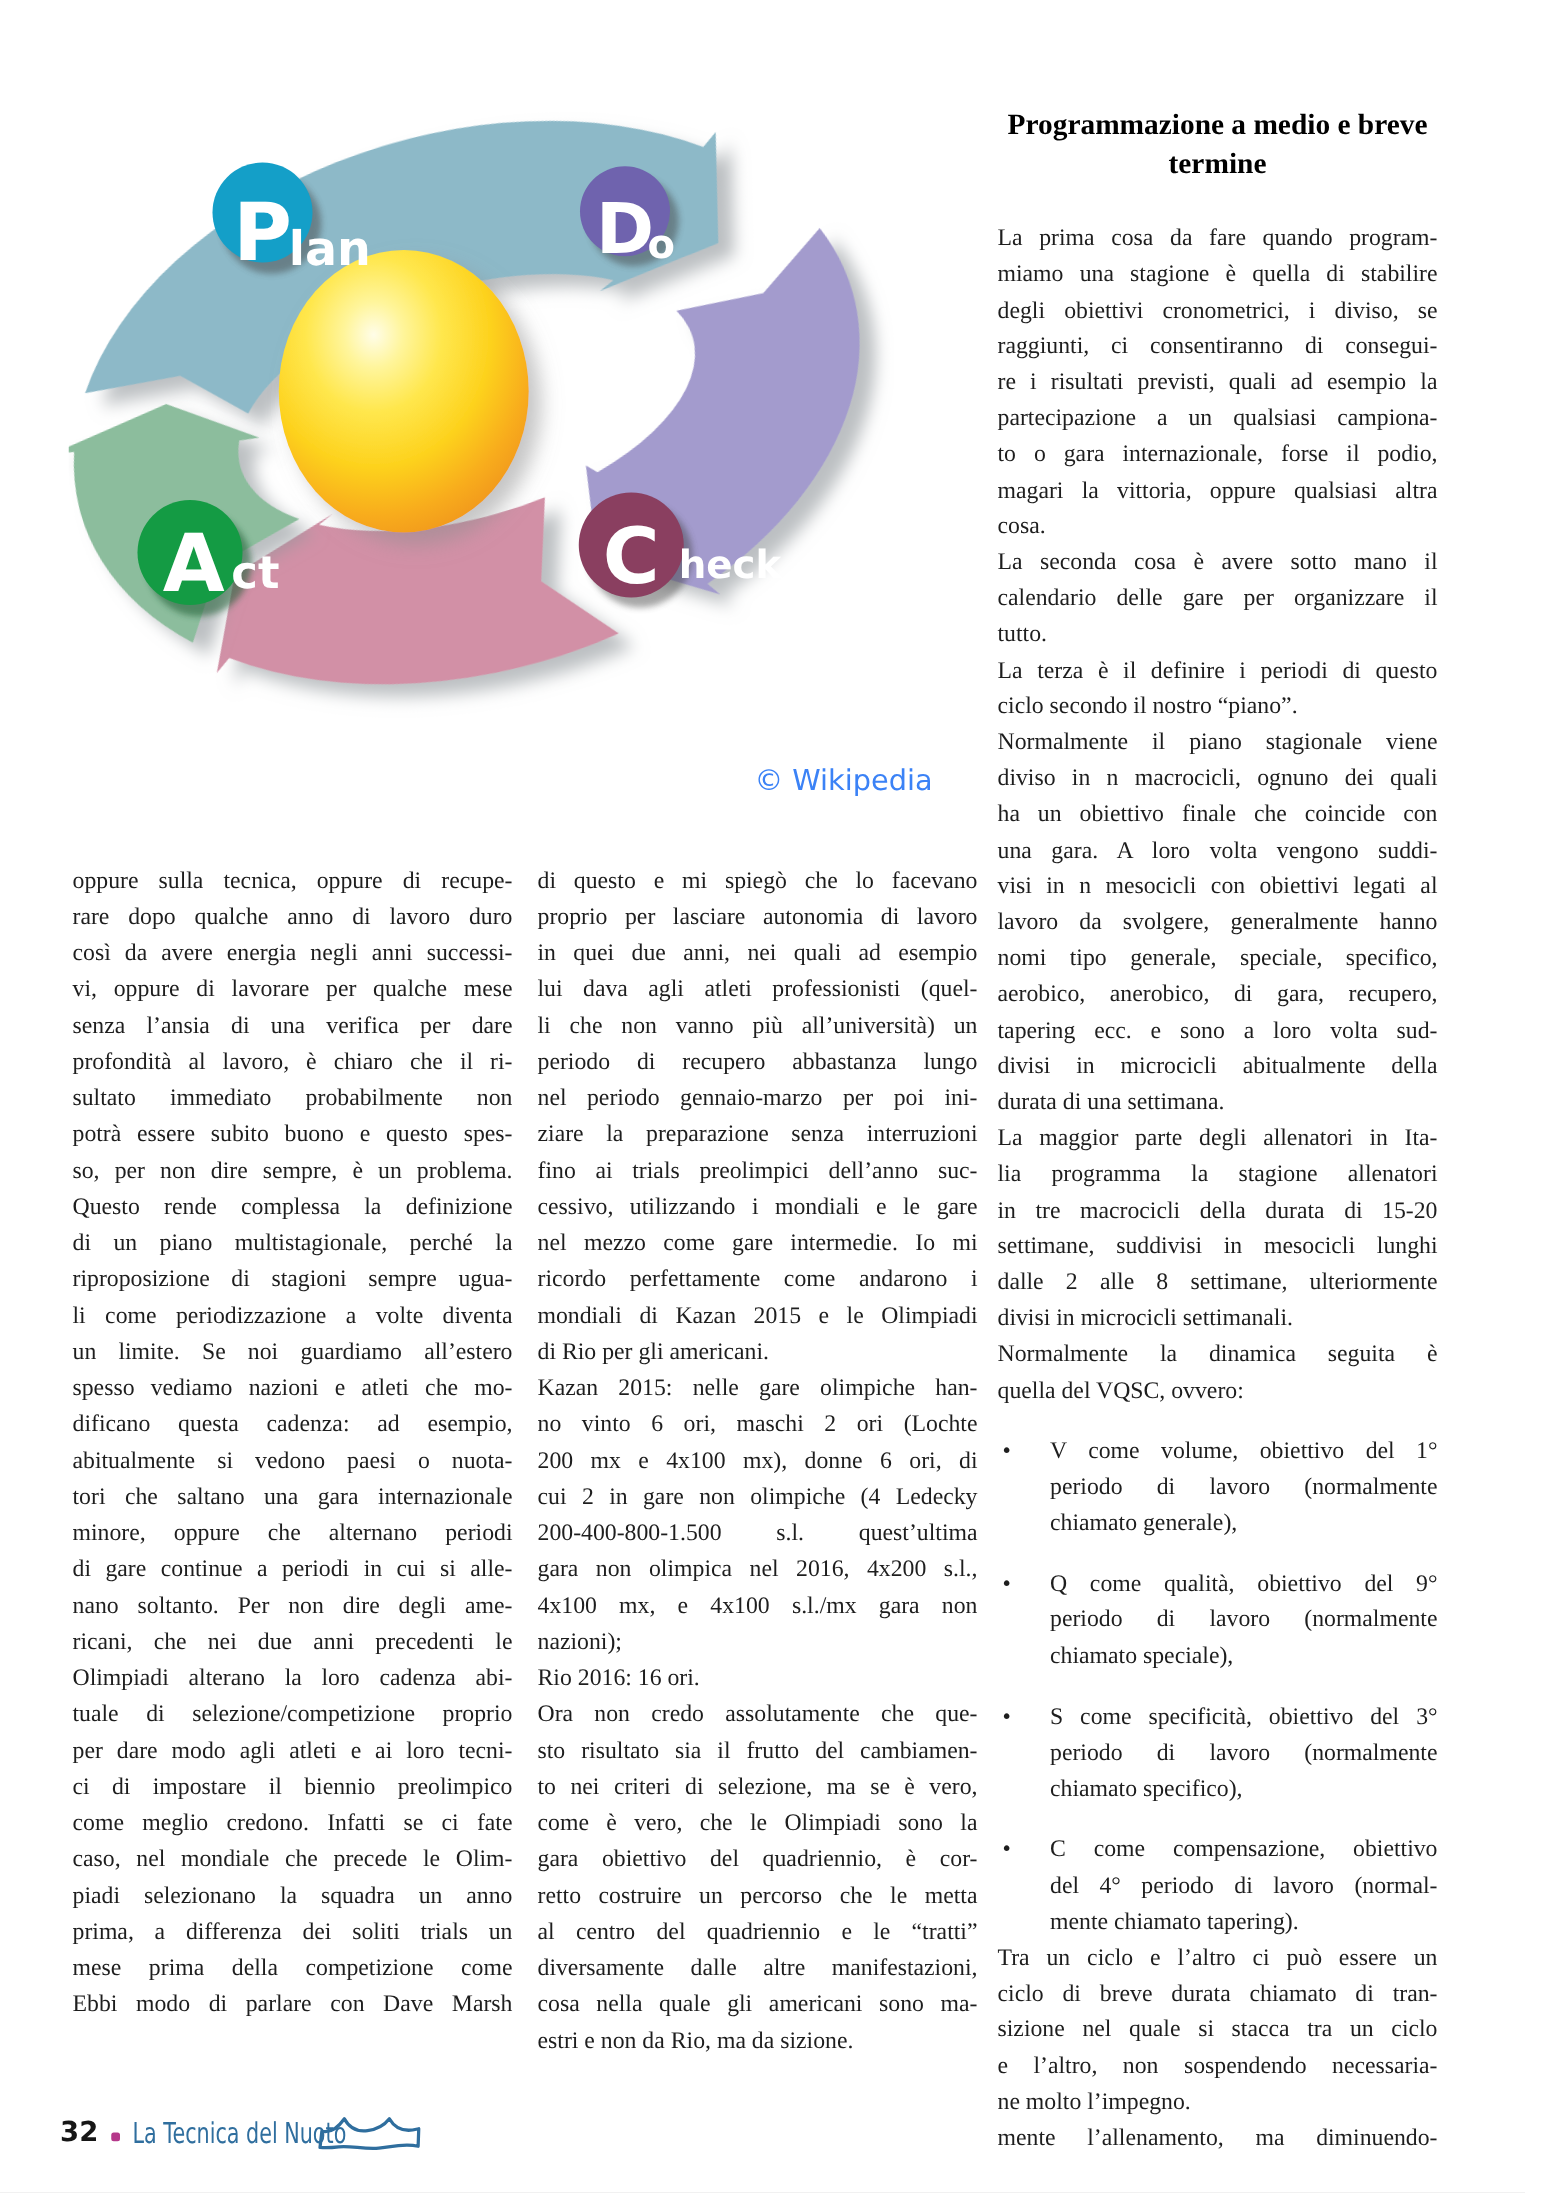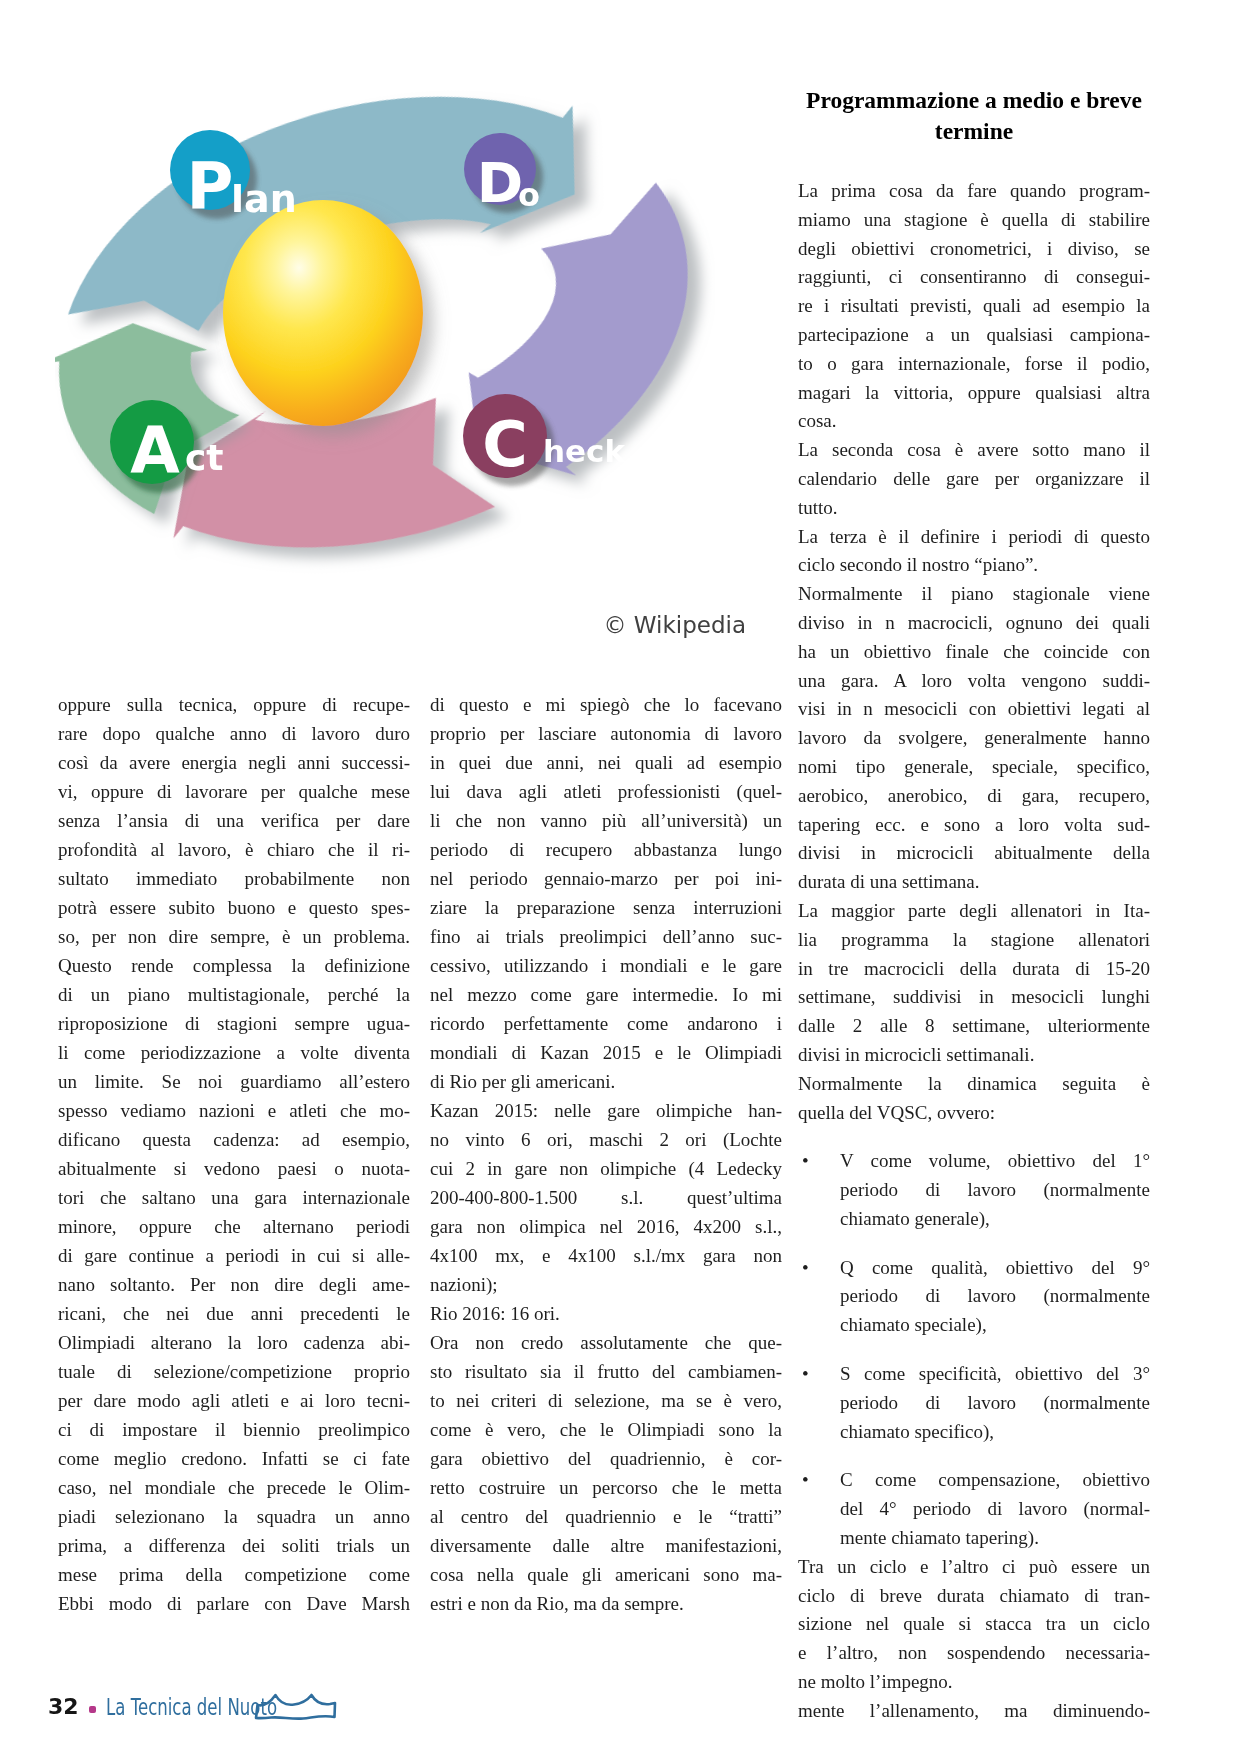--- a/index.html
+++ b/index.html
@@ -1,21 +1,21 @@
 <!DOCTYPE html>
 <html><head>
 <meta charset="utf-8">
 <style>
   html,body{margin:0;padding:0;background:#e8e8e8;}
   .page{position:relative;width:1240px;height:1754px;background:#ffffff;overflow:hidden;
         font-family:"Liberation Serif",serif;}
   
   .diagram{position:absolute;left:55px;top:70px;width:660px;height:540px;}
   .caption{position:absolute;left:430px;top:612px;width:316px;text-align:right;
-           font-family:"DejaVu Sans",sans-serif;font-size:23px;color:#404040;}
+           font-family:"DejaVu Sans",sans-serif;font-size:23px;color:#3b82f6;}
   
   .col{position:absolute;width:352px;font-size:19px;color:#1e1e1e;}
   .col .line{height:29px;line-height:29px;white-space:nowrap;
              text-align:justify;text-align-last:justify;}
   .col-right .line{height:28.8px;line-height:28.8px;}
   .line.end{text-align-last:left;}
   .line.bullet{padding-left:42px;position:relative;margin-top:20px;}
   .line.bullet::before{content:"\2022";position:absolute;left:4px;top:0;}
   .line.bcont{padding-left:42px;}
   .col-left{left:58px;top:690px;}
@@ -143,36 +143,37 @@
       <div class="line">nel periodo gennaio-marzo per poi ini-</div>
       <div class="line">ziare la preparazione senza interruzioni</div>
       <div class="line">fino ai trials preolimpici dell’anno suc-</div>
       <div class="line">cessivo, utilizzando i mondiali e le gare</div>
       <div class="line">nel mezzo come gare intermedie. Io mi</div>
       <div class="line">ricordo perfettamente come andarono i</div>
       <div class="line">mondiali di Kazan 2015 e le Olimpiadi</div>
       <div class="line end">di Rio per gli americani.</div>
       <div class="line">Kazan 2015: nelle gare olimpiche han-</div>
       <div class="line">no vinto 6 ori, maschi 2 ori (Lochte</div>
+      <div class="line">200 mx e 4x100 mx), donne 6 ori, di</div>
       <div class="line">cui 2 in gare non olimpiche (4 Ledecky</div>
       <div class="line">200-400-800-1.500 s.l. quest’ultima</div>
       <div class="line">gara non olimpica nel 2016, 4x200 s.l.,</div>
       <div class="line">4x100 mx, e 4x100 s.l./mx gara non</div>
       <div class="line end">nazioni);</div>
       <div class="line end">Rio 2016: 16 ori.</div>
       <div class="line">Ora non credo assolutamente che que-</div>
       <div class="line">sto risultato sia il frutto del cambiamen-</div>
       <div class="line">to nei criteri di selezione, ma se è vero,</div>
       <div class="line">come è vero, che le Olimpiadi sono la</div>
       <div class="line">gara obiettivo del quadriennio, è cor-</div>
       <div class="line">retto costruire un percorso che le metta</div>
       <div class="line">al centro del quadriennio e le “tratti”</div>
       <div class="line">diversamente dalle altre manifestazioni,</div>
       <div class="line">cosa nella quale gli americani sono ma-</div>
-      <div class="line end">estri e non da Rio, ma da sempre.</div>
+      <div class="line end">estri e non da Rio, ma da sizione.</div>
     </div>
   <div class="col col-right">
     <h2 class="right-heading">Programmazione a medio e breve
 termine</h2>
     <div>
         <div class="line">La prima cosa da fare quando program-</div>
         <div class="line">miamo una stagione è quella di stabilire</div>
         <div class="line">degli obiettivi cronometrici, i diviso, se</div>
         <div class="line">raggiunti, ci consentiranno di consegui-</div>
         <div class="line">re i risultati previsti, quali ad esempio la</div>

